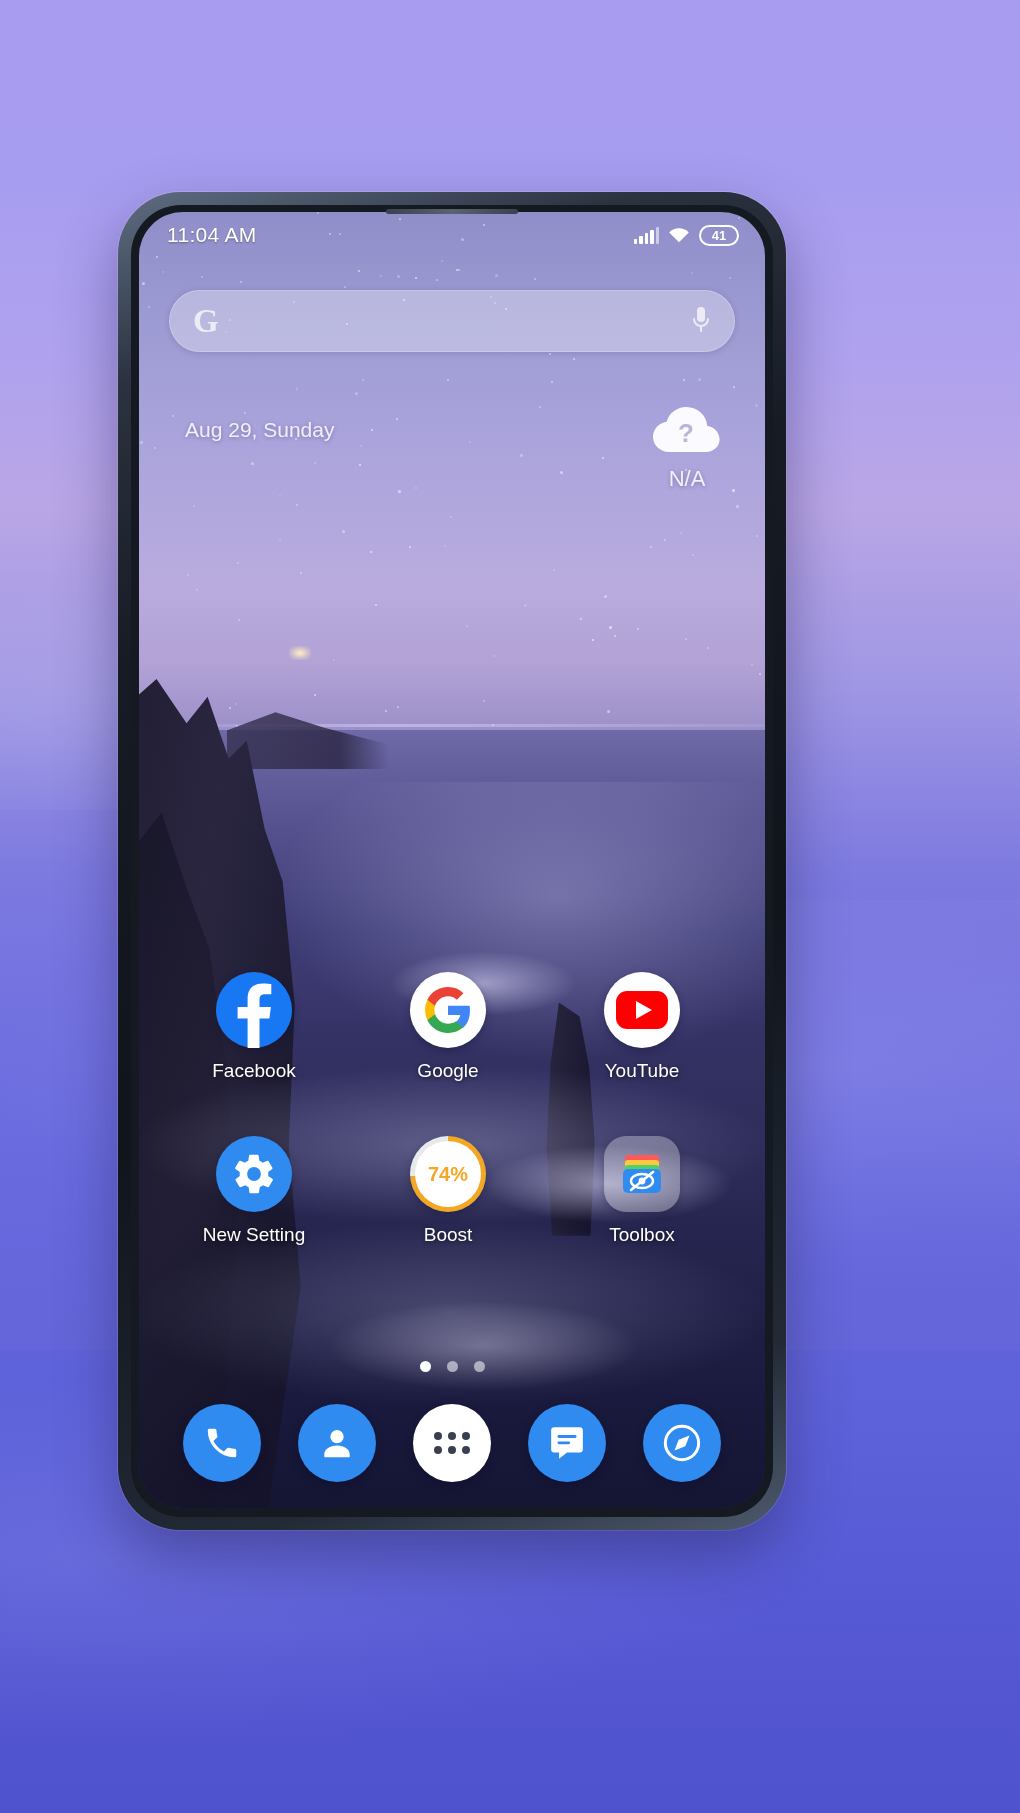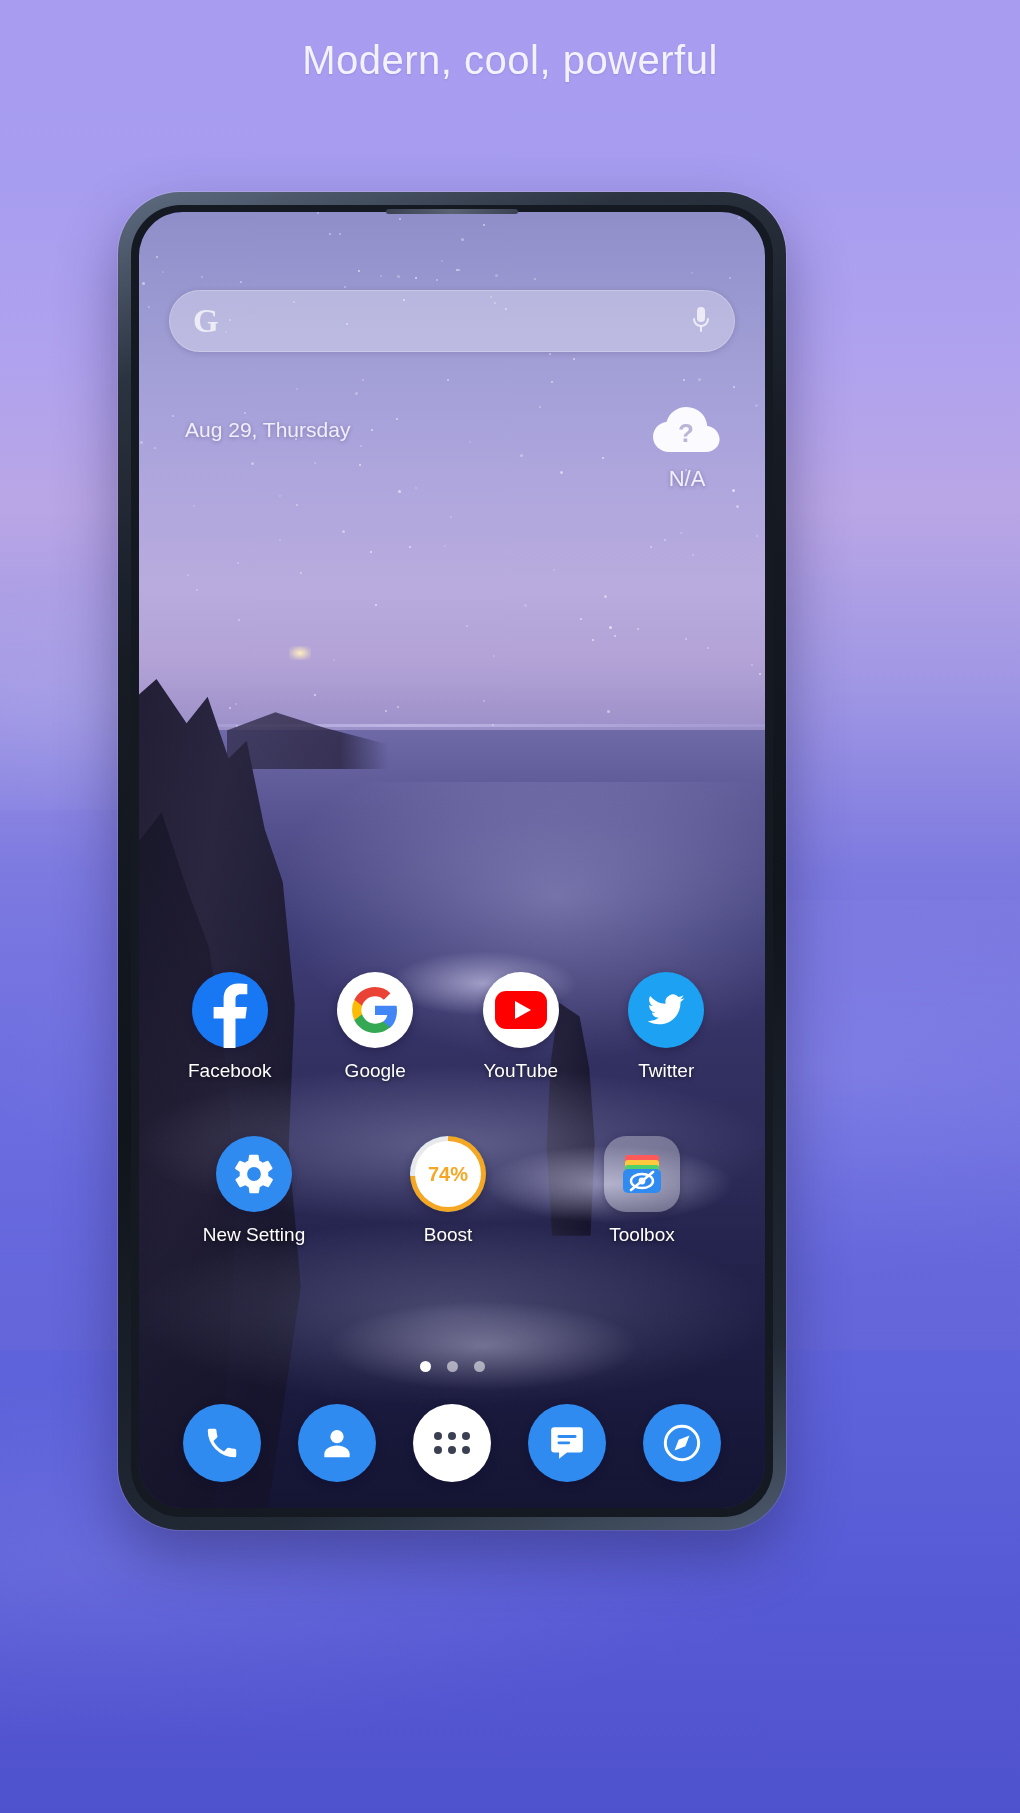--- a/index.html
+++ b/index.html
@@ -235,21 +235,20 @@
   .d-drawer { background:#ffffff; }
   .d-msg { background:#2f8bf0; }
   .d-browser { background:#2f8bf0; }
   .drawer-dots { display:grid; grid-template-columns:repeat(3,8px); gap:6px; }
   .drawer-dots i { width:8px; height:8px; border-radius:50%; background:#3a3f52; display:block; }
 </style>
 </head>
 <body>
 
 <div class="promo">
-  <div class="promo-sub">Modern, cool, powerful</div>
 </div>
 
 <div class="bg-wave w1"></div>
 <div class="bg-wave w2"></div>
 <div class="bg-wave w4"></div>
 <div class="bg-wave w3"></div>
 
 <div class="phone">
   <div class="phone-inner">
     <div class="earpiece"></div>
@@ -418,35 +417,53 @@
         <div class="cliff-top-light"></div>
         <div class="stack"></div>
         <div class="foam-band" style="top:66%; height:12%;"></div>
         <div class="foam-band" style="top:78%; height:14%;"></div>
         <div class="surf" style="left:40%; top:57%; width:30%; height:5%;"></div>
         <div class="surf" style="left:55%; top:72%; width:40%; height:6%;"></div>
         <div class="surf" style="left:30%; top:84%; width:50%; height:7%;"></div>
         <div class="dark-bottom"></div>
       </div>
 
+      <div class="statusbar">
+        <div class="status-time">11:04 AM</div>
+        <div class="status-icons">
+          <span class="sig">
+              <i></i>
+              <i></i>
+              <i></i>
+              <i></i>
+              <i></i>
+            </span>
+          <span class="wifi">
+            <svg width="22" height="16" viewBox="0 0 22 16">
+              <path d="M11 15.2 1.2 5.4A13.8 13.8 0 0 1 20.8 5.4Z" fill="#ffffff"></path>
+            </svg>
+          </span>
+          <span class="batt">41</span>
+        </div>
+      </div>
 
       <div class="searchbar">
         <span class="g-logo">G</span>
         <span class="mic">
           <svg width="20" height="32" viewBox="0 0 20 32">
             <rect x="6" y="2" width="8" height="15" rx="4" fill="#f0eef8"></rect>
             <path d="M3 14a7 7 0 0 0 14 0" stroke="#f0eef8" stroke-width="2" fill="none" stroke-linecap="round"></path>
             <line x1="10" y1="21" x2="10" y2="26" stroke="#f0eef8" stroke-width="2" stroke-linecap="round"></line>
           </svg>
         </span>
       </div>
 
       <div class="clockwidget">
         <div class="clock-left">
-          <div class="clock-date">Aug 29, Thursday</div>
+          <div class="clock-date">Aug 29, Sunday</div>
         </div>
         <div class="weather">
           <div class="cloud-wrap">
             <svg width="76" height="56" viewBox="0 0 76 56">
               <path d="M20 50c-8.8 0-16-6.8-16-15.2 0-7.6 5.9-14 13.6-15.1C19.9 11.2 27.9 5 37.4 5c11.1 0 20.2 8.4 20.9 19 7 .9 12.3 6.6 12.3 13.6C70.6 44.5 64.5 50 57 50Z" fill="#fbfaff"></path>
               <text x="37" y="40" text-anchor="middle" font-family="Liberation Sans, sans-serif" font-size="26" font-weight="700" fill="#b9b6d6">?</text>
             </svg>
           </div>
           <div class="weather-temp">N/A</div>
         </div>
@@ -480,28 +497,20 @@
           <div class="app">
             <div class="app-icon ic-yt">
               <svg width="52" height="38" viewBox="0 0 52 38">
                 <rect x="0" y="0" width="52" height="38" rx="11" fill="#ff0000"></rect>
                 <polygon points="20,10 36,19 20,28" fill="#ffffff"></polygon>
               </svg>
             </div>
             <div class="app-label">YouTube</div>
           </div>
 
-          <div class="app">
-            <div class="app-icon ic-tw">
-              <svg width="46" height="40" viewBox="0 0 24 24">
-                <path fill="#ffffff" d="M23 4.9a9 9 0 0 1-2.6.7 4.5 4.5 0 0 0 2-2.5 9 9 0 0 1-2.9 1.1 4.5 4.5 0 0 0-7.7 4.1A12.8 12.8 0 0 1 2.5 3.6a4.5 4.5 0 0 0 1.4 6 4.4 4.4 0 0 1-2-.6v.1a4.5 4.5 0 0 0 3.6 4.4 4.5 4.5 0 0 1-2 .1 4.5 4.5 0 0 0 4.2 3.1A9 9 0 0 1 1 18.6a12.7 12.7 0 0 0 6.9 2c8.3 0 12.8-6.8 12.8-12.8v-.6A9.1 9.1 0 0 0 23 4.9z"></path>
-              </svg>
-            </div>
-            <div class="app-label">Twitter</div>
-          </div>
 
         </div>
 
         <div class="app-row">
 
 
           <div class="app">
             <div class="app-icon ic-set">
               <svg width="46" height="46" viewBox="0 0 24 24">
                 <path fill="#ffffff" d="M19.4 13a7.8 7.8 0 0 0 0-2l2.1-1.6a.5.5 0 0 0 .1-.6l-2-3.5a.5.5 0 0 0-.6-.2l-2.5 1a7.3 7.3 0 0 0-1.7-1l-.4-2.6a.5.5 0 0 0-.5-.5h-4a.5.5 0 0 0-.5.5l-.4 2.6a7.3 7.3 0 0 0-1.7 1l-2.5-1a.5.5 0 0 0-.6.2l-2 3.5a.5.5 0 0 0 .1.6L4.6 11a8 8 0 0 0 0 2l-2.1 1.6a.5.5 0 0 0-.1.6l2 3.5a.5.5 0 0 0 .6.2l2.5-1a7.3 7.3 0 0 0 1.7 1l.4 2.6a.5.5 0 0 0 .5.5h4a.5.5 0 0 0 .5-.5l.4-2.6a7.3 7.3 0 0 0 1.7-1l2.5 1a.5.5 0 0 0 .6-.2l2-3.5a.5.5 0 0 0-.1-.6ZM12 15.6A3.6 3.6 0 1 1 15.6 12 3.6 3.6 0 0 1 12 15.6Z"></path>

